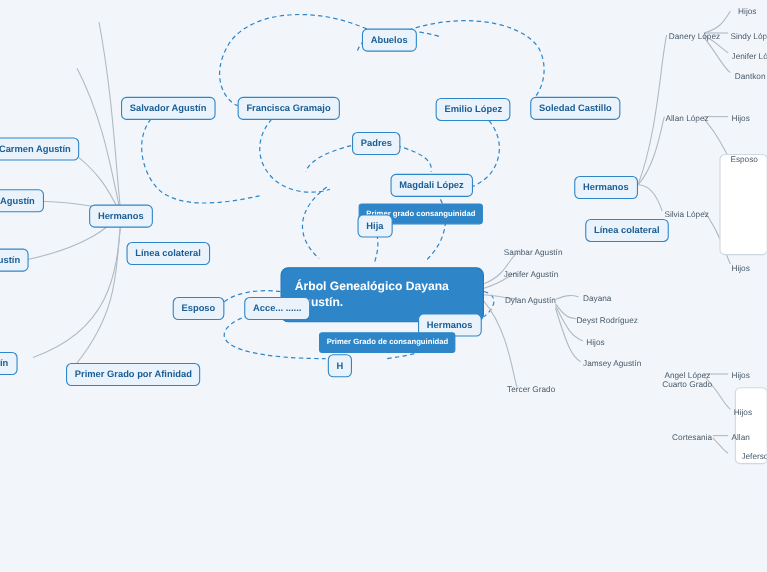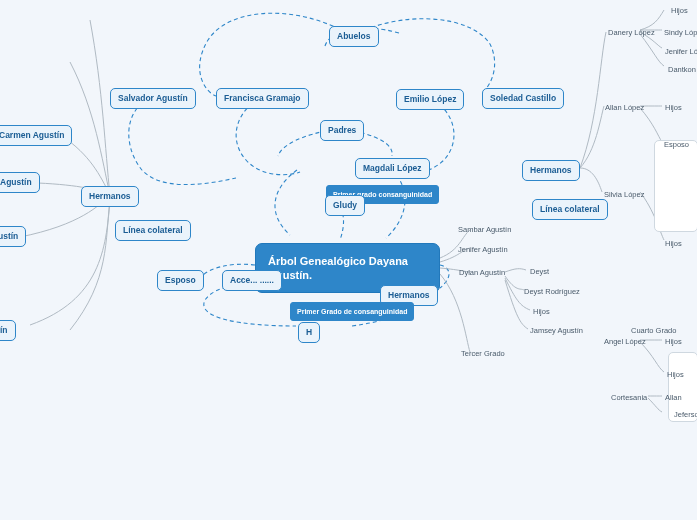--- a/index.html
+++ b/index.html
@@ -132,52 +132,53 @@
   <div class="node" style="left:216px;top:88px;">Francisca Gramajo</div>
   <div class="node" style="left:396px;top:89px;">Emilio López</div>
   <div class="node" style="left:482px;top:88px;">Soledad Castillo</div>
   <div class="node" style="left:-9px;top:125px;">Carmen Agustín</div>
   <div class="node" style="left:320px;top:120px;">Padres</div>
   <div class="node" style="left:355px;top:158px;">Magdali López</div>
   <div class="node" style="left:522px;top:160px;">Hermanos</div>
   <div class="node" style="left:-8px;top:172px;">Agustín</div>
   <div class="node" style="left:81px;top:186px;">Hermanos</div>
   <div class="node tag" style="left:326px;top:185px;">Primer grado consanguinidad</div>
-  <div class="node" style="left:325px;top:195px;">Gludy</div>
+  <div class="node" style="left:325px;top:195px;">Hija</div>
   <div class="node" style="left:532px;top:199px;">Línea colateral</div>
   <div class="node" style="left:115px;top:220px;">Línea colateral</div>
   <div class="node" style="left:-10px;top:226px;">ustín</div>
 
   <div class="node center" style="left:255px;top:243px;">Árbol Genealógico Dayana Agustín.</div>
 
   <div class="node" style="left:157px;top:270px;">Esposo</div>
   <div class="node" style="left:222px;top:270px;">Acce... ......</div>
   <div class="node" style="left:380px;top:285px;">Hermanos</div>
   <div class="node" style="left:-8px;top:320px;">ín</div>
   <div class="node tag" style="left:290px;top:302px;">Primer Grado de consanguinidad</div>
   <div class="node" style="left:298px;top:322px;">H</div>
+  <div class="node" style="left:60px;top:330px;">Primer Grado por Afinidad</div>
 
   <div class="node plain" style="left:671px;top:5px;">Hijos</div>
   <div class="node plain" style="left:608px;top:27px;">Danery López</div>
   <div class="node plain" style="left:664px;top:27px;">Sindy López</div>
   <div class="node plain" style="left:665px;top:46px;">Jenifer López</div>
   <div class="node plain" style="left:668px;top:64px;">Dantkon</div>
   <div class="node plain" style="left:605px;top:102px;">Allan López</div>
   <div class="node plain" style="left:665px;top:102px;">Hijos</div>
   <div class="node plain" style="left:664px;top:139px;">Esposo</div>
   <div class="node plain" style="left:604px;top:189px;">Silvia López</div>
   <div class="node plain" style="left:665px;top:238px;">Hijos</div>
   <div class="node plain" style="left:458px;top:224px;">Sambar Agustín</div>
   <div class="node plain" style="left:458px;top:244px;">Jenifer Agustín</div>
-  <div class="node plain" style="left:530px;top:266px;">Deyst</div>
+  <div class="node plain" style="left:530px;top:266px;">Dayana</div>
   <div class="node plain" style="left:524px;top:286px;">Deyst Rodríguez</div>
   <div class="node plain" style="left:459px;top:267px;">Dylan Agustín</div>
   <div class="node plain" style="left:533px;top:306px;">Hijos</div>
   <div class="node plain" style="left:530px;top:325px;">Jamsey Agustín</div>
-  <div class="node plain" style="left:602px;top:325px;margin-left:29px;">Cuarto Grado</div>
+  <div class="node plain" style="left:602px;top:344px;">Cuarto Grado</div>
   <div class="node plain" style="left:461px;top:348px;">Tercer Grado</div>
   <div class="node plain" style="left:604px;top:336px;">Angel López</div>
   <div class="node plain" style="left:665px;top:336px;">Hijos</div>
   <div class="node plain" style="left:667px;top:369px;">Hijos</div>
   <div class="node plain" style="left:611px;top:392px;">Cortesania</div>
   <div class="node plain" style="left:665px;top:392px;">Allan</div>
   <div class="node plain" style="left:674px;top:409px;">Jeferson</div>
 
 </div>
 

